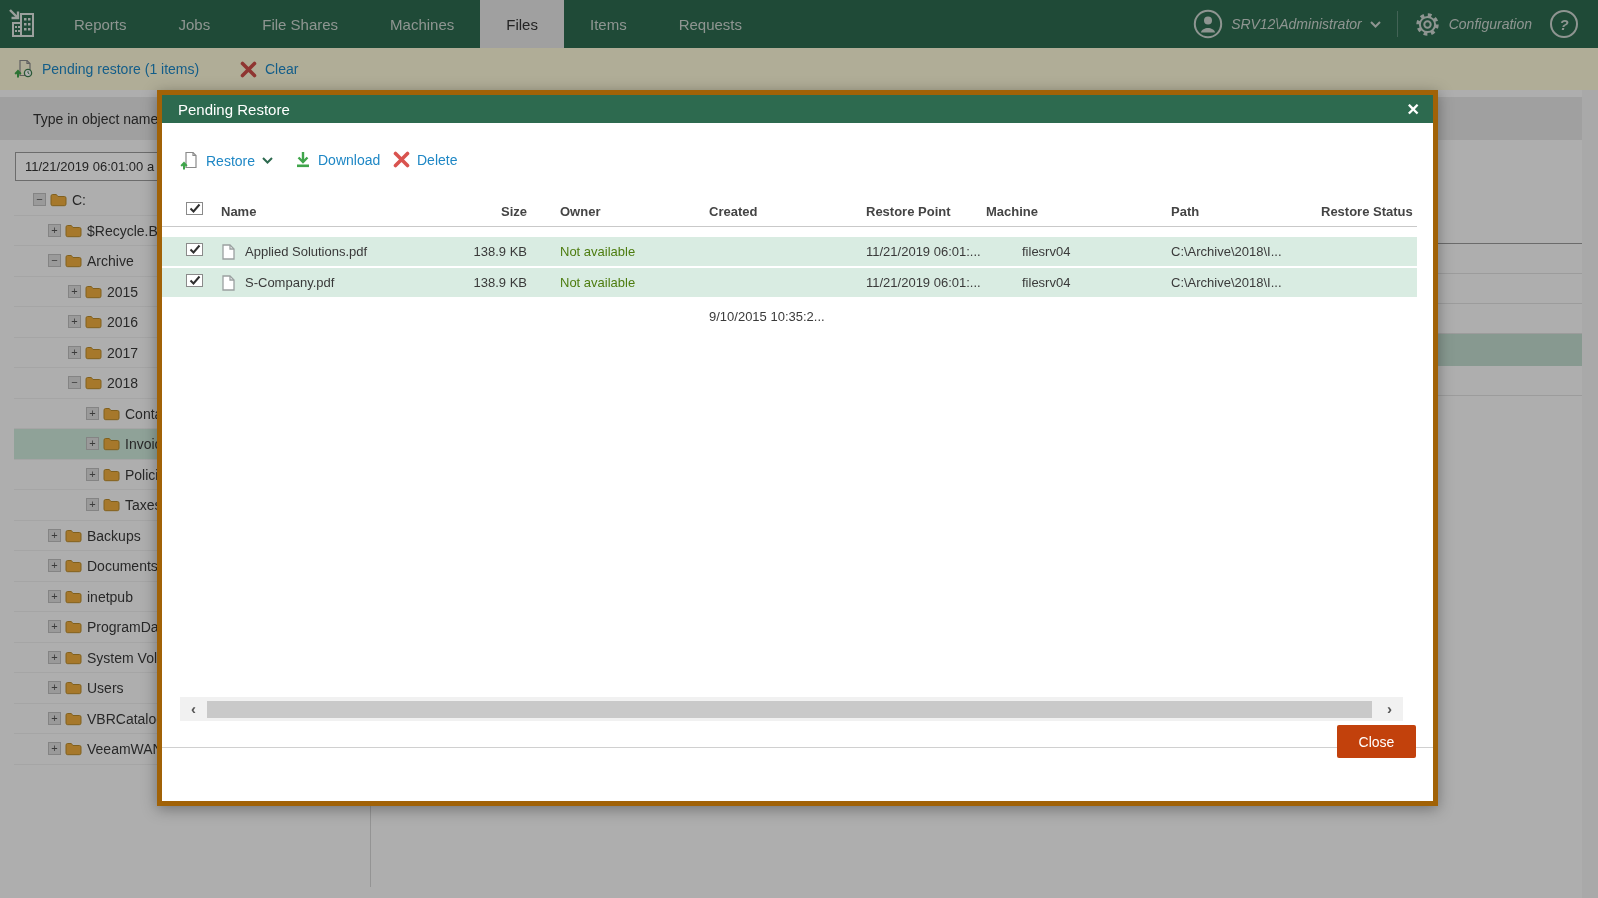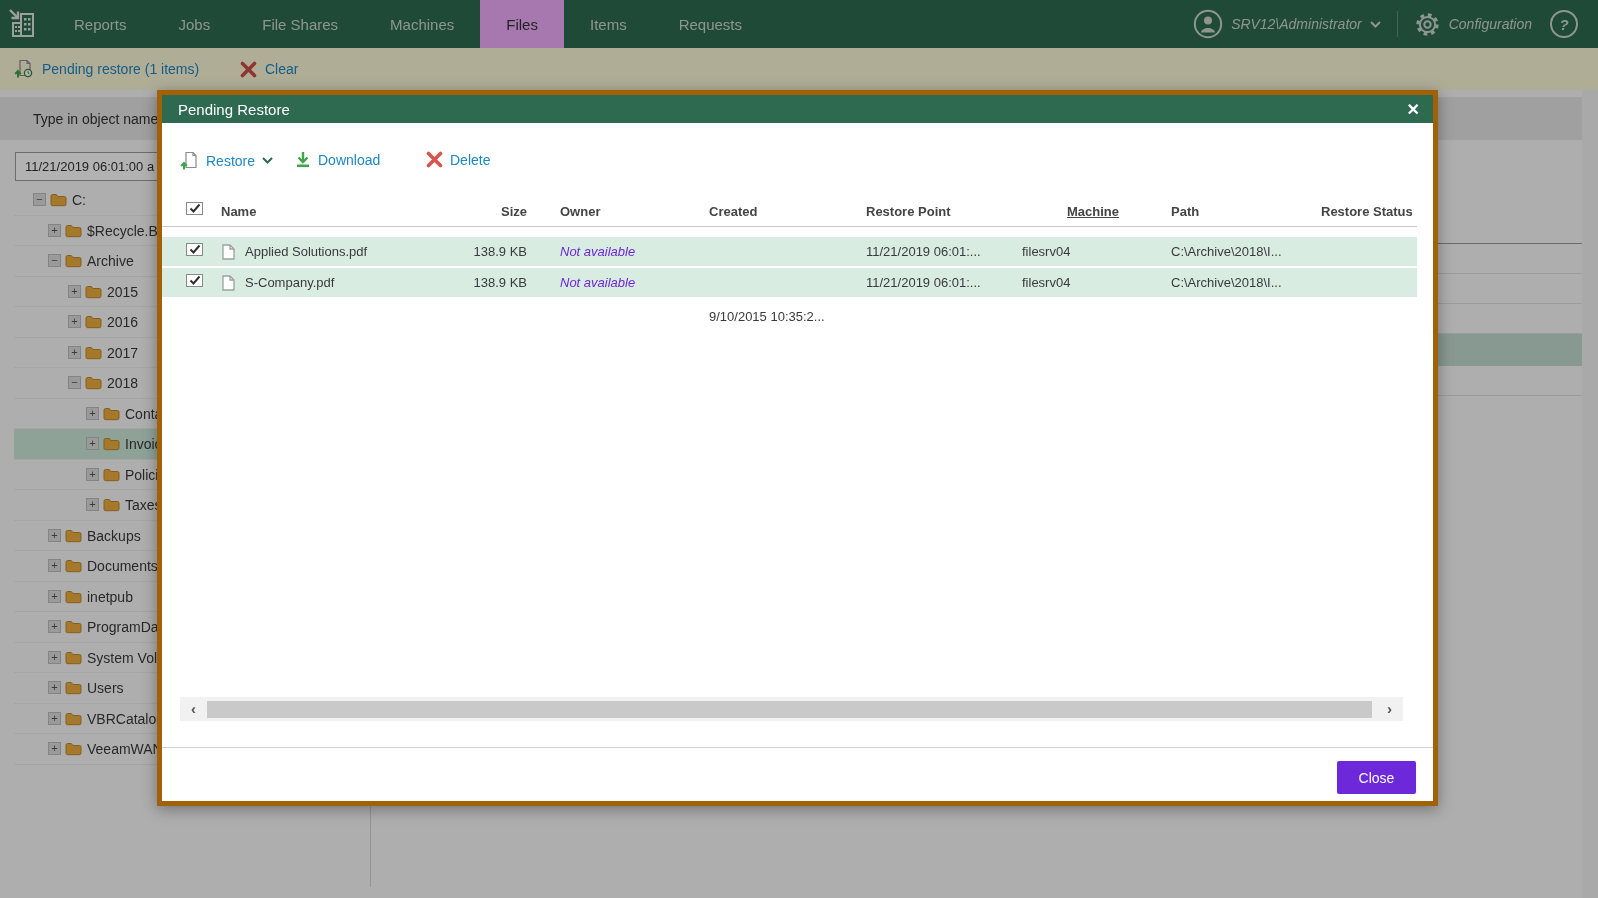--- a/index.html
+++ b/index.html
@@ -12,21 +12,21 @@
     color: #333;
   }
   
   .nav {
     position:absolute; top:0; left:0; width:1598px; height:48px;
     background:#2d6a4f; display:flex; align-items:stretch; color:#ccd6d0; z-index:1;
   }
   .logo-box { width:48px; display:flex; align-items:center; justify-content:center; }
   .nav-items { display:flex; list-style:none; }
   .nav-item { display:flex; align-items:center; padding:0 26px; font-size:15px; cursor:pointer; white-space:nowrap; }
-  .nav-item.active { background:#f0abfc; color:#333; }
+  .nav-item.active { background:#e5e5e5; color:#333; }
   .nav-right { margin-left:auto; display:flex; align-items:center; font-size:14px; padding-right:20px;font-style:italic; }
   .user-group, .config-group { display:flex; align-items:center; gap:8px; cursor:pointer; }
   .nav-sep { width:1px; height:26px; background:rgba(255,255,255,0.25); margin:0 16px; }
   .help-circle { width:28px; height:28px; border:2px solid #ccd6d0; border-radius:50%;
     display:flex; align-items:center; justify-content:center; font-size:15px; font-weight:bold; margin-left:18px; cursor:pointer;}
   
   .banner {
     position:absolute; top:48px; left:0; width:1598px; height:42px;
     background:#fdf8d8; z-index:1; font-size:14px;
   }
@@ -62,42 +62,42 @@
   
   .dim { position:absolute; inset:0; background:rgba(0,0,0,0.30); z-index:10; }
   
   .modal {
     position:absolute; left:157px; top:90px; width:1281px; height:716px;
     background:#fff; border:5px solid #a16207; z-index:20; box-shadow:0 3px 14px rgba(0,0,0,0.35);
   }
   .modal-titlebar { position:relative; height:28px; background:#2d6a4f; color:#fff; display:flex; align-items:center; padding-left:16px; font-size:15px; }
   .modal-close { position:absolute; right:13px; top:0; height:28px; display:flex; align-items:center; font-size:16px; font-weight:bold; color:#fff; cursor:pointer; }
   .m-tool { position:absolute; top:56px; display:flex; align-items:center; gap:7px; font-size:14px; color:#1e87c5; cursor:pointer; }
-  .m-tool-restore { left:18px; } .m-tool-download { left:133px; } .m-tool-delete { left:264px;text-align:right; }
+  .m-tool-restore { left:18px; } .m-tool-download { left:133px; } .m-tool-delete { left:231px;text-align:right; }
   .m-header { position:absolute; top:100px; left:0; right:16px; height:32px; border-bottom:1px solid #c9c9c9;
     font-size:13px; font-weight:bold; color:#444; }
   .m-header > div { position:absolute; top:0; height:32px; display:flex; align-items:center; cursor:pointer; }
   .checkbox { width:17px; height:17px; background:#fff; border:1px solid #8a8a8a; display:inline-flex; align-items:center; justify-content:center; cursor:pointer; }
   .h-check { left:24px; top:7px !important; height:auto !important; }
   .h-name { left:59px; } .h-size { left:295px; width:70px; justify-content:flex-end; }
   .h-owner { left:398px; } .h-created { left:547px; } .h-rp { left:704px; }
-  .h-machine { left:905px;text-decoration:underline; } .h-path { left:1009px; } .h-status { left:1159px; }
+  .h-machine { left:824px; } .h-path { left:1009px; } .h-status { left:1159px; }
   .m-rows { position:absolute; top:142px; left:0; right:16px; }
   .m-row { position:relative; height:29px; background:#d9ece2; margin-bottom:2px; font-size:13px; color:#3a3a3a; }
   .m-row > span { position:absolute; top:0; height:29px; display:flex; align-items:center; white-space:nowrap; }
   .c-check { left:24px; top:6px !important; height:auto !important; }
   .c-icon { left:60px; } .c-name { left:83px; }
   .c-size { left:295px; width:70px; justify-content:flex-end; }
-  .c-owner { left:398px; color:#6d28d9;font-style:italic; } .c-created { left:547px;margin-top:34px; } .c-rp { left:704px; }
+  .c-owner { left:398px; color:#4d7c0f; } .c-created { left:547px;margin-top:34px; } .c-rp { left:704px; }
   .c-machine { left:860px; } .c-path { left:1009px;text-align:right; } .c-status { left:1159px; }
   .m-scroll { position:absolute; left:18px; top:602px; width:1223px; height:24px; background:#f1f1f1; display:flex; align-items:center; }
   .sb-btn { width:27px; text-align:center; color:#555; font-size:15px; font-weight:bold; cursor:pointer; line-height:24px; }
   .sb-thumb { flex:1; height:17px; background:#c9c9c9; margin-right:4px; cursor:pointer; }
   .m-footer-line { position:absolute; top:652px; left:0; right:0; border-top:1px solid #d0d0d0; }
-  .m-close-btn { position:absolute; right:17px; top:666px; width:79px; height:33px; background:#6d28d9; color:#fff;
+  .m-close-btn { position:absolute; right:17px; top:630px; width:79px; height:33px; background:#c2410c; color:#fff;
     font-size:14px; font-family:"Liberation Sans", sans-serif; border:none; border-radius:2px; cursor:pointer; }
 </style>
 </head>
 <body>
 
 <div class="nav">
   <div class="logo-box">
     <svg width="34" height="34" viewBox="0 0 34 34">
       <g fill="none" stroke="#dfe5e1" stroke-width="2">
         <rect x="14" y="7" width="12" height="22"></rect>

